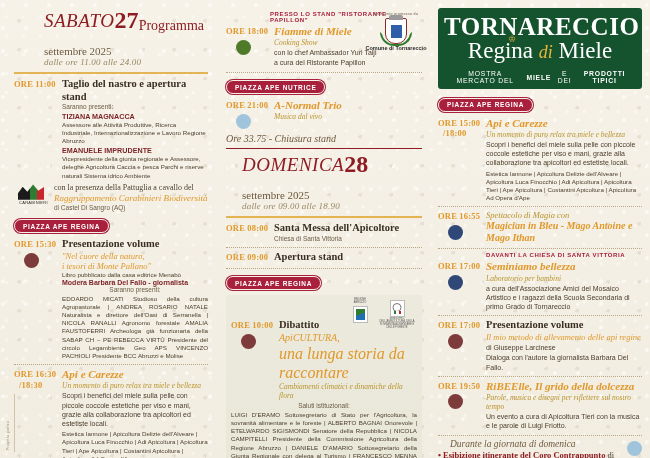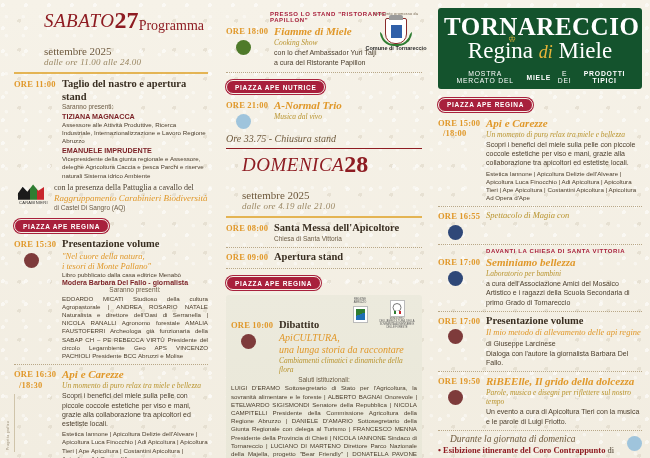--- a/index.html
+++ b/index.html
@@ -342,21 +342,21 @@
     </div>
   </div>
 
   <div class="closing">Ore 33.75 - Chiusura stand</div>
   <div class="rule-red"></div>
 
   
   <div class="dayhead" style="text-align:left;padding-left:16px;">
     <span class="dayname">DOMENICA</span><span class="daynum">28</span>
     <div class="daymon">settembre 2025</div>
-    <div class="dayhours">dalle ore 4.19 alle 21.00</div>
+    <div class="dayhours">dalle ore 09.00 alle 18.90</div>
   </div>
   <div class="rule-gold"></div>
 
   <div class="ev">
     <div class="ev-time">ORE 08:00</div>
     <div class="ev-body">
       <div class="t-title">Santa Messa dell'Apicoltore</div>
       <div class="t-note">Chiesa di Santa Vittoria</div>
     </div>
   </div>
@@ -383,21 +383,21 @@
       </div>
     </div>
     <div class="ev">
       <div class="ev-left">
         <div class="ev-time">ORE 10:00</div>
         <div class="ev-icon" style="background:#7e3b3b;"></div>
       </div>
       <div class="ev-body">
         <div class="t-title">Dibattito</div>
         <div class="t-sub" style="font-size:10px;">ApiCULTURA,</div>
-        <div class="t-sub" style="font-size:10px;">una lunga storia da raccontare</div>
+        <div class="t-sub" style="font-size:16px;">una lunga storia da raccontare</div>
         <div class="t-sub2">Cambiamenti climatici e dinamiche della flora</div>
       </div>
     </div>
     <div class="t-note" style="text-align:center;margin-top:1px;">Saluti istituzionali:</div>
     <div class="t-small" style="text-align:justify;">LUIGI D'ERAMO Sottosegretario di Stato per l'Agricoltura, la sovranità alimentare e le foreste | ALBERTO BAGNAI Onorevole | ETELWARDO SIGISMONDI Senatore della Repubblica | NICOLA CAMPITELLI Presidente della Commissione Agricoltura della Regione Abruzzo | DANIELE D'AMARIO Sottosegretario della Giunta Regionale con delega al Turismo | FRANCESCO MENNA Presidente della Provincia di Chieti | NICOLA IANNONE Sindaco di Tornareccio | LUCIANO DI MARTENO Direttore Parco Nazionale della Majella, progetto "Bear Friendly" | DONATELLA PAVONE Direttrice regionale Legambiente | GIANFRANCO TERMINI Presidente Osservatorio Nazionale del Miele | LUIGI IACOVANELLI Presidente Associazione Apicoltori Professionisti d'Abruzzo | ANDREA ALBANO SCIARRETTA Presidente Associazione Progetto Noemi | REBECCA VIRTÙ Direttivo regionale Legambiente | AURELIO MANZI Naturalista e Botanico | DARIO IACOVANELLI Apicoltore | EMILIO IACOVANELLI Apicoltore | VINCENZO MENNA Apicoltore</div>
 
   </div>
 
   
   
@@ -449,20 +449,21 @@
   </div>
   <div class="dots"></div>
 
   <div class="ev">
     <div class="ev-left">
       <div class="ev-time">ORE 16:55</div>
       <div class="ev-icon" style="background:#2f4878;"></div>
     </div>
     <div class="ev-body">
       <div class="t-sub2" style="font-size:8.5px;">Spettacolo di Magia con</div>
+      <div class="t-title it" style="font-size:10px;">Magician in Bleu - Mago Antoine e Mago Ithan</div>
     </div>
   </div>
   <div class="dots"></div>
 
   <div class="venue left">DAVANTI LA CHIESA DI SANTA VITTORIA</div>
   <div class="ev">
     <div class="ev-left">
       <div class="ev-time">ORE 17:00</div>
       <div class="ev-icon" style="background:#2f4878;"></div>
     </div>

